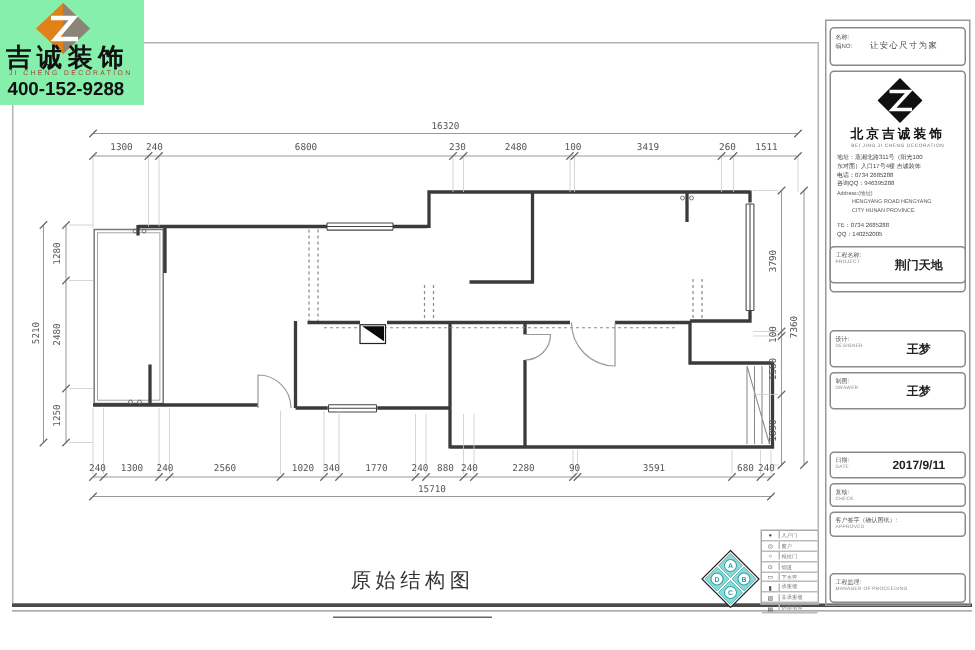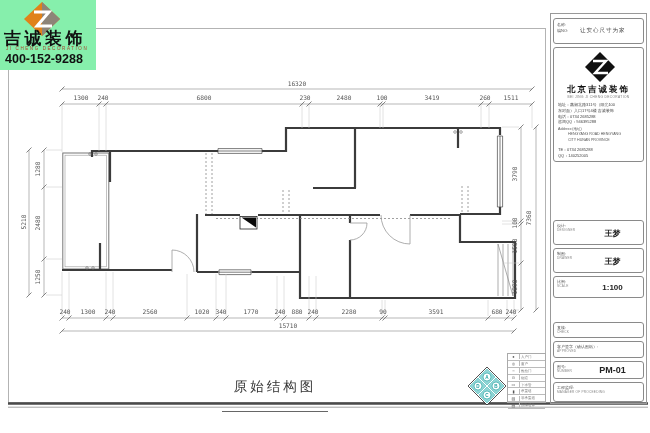--- a/index.html
+++ b/index.html
@@ -233,21 +233,21 @@
   <div class="abs tb-outer"></div>
 
   <div class="tb-box" style="top:18px;height:26px">
     <div class="nm-lab">
       <span>名称:</span><br>
       <span>编NO:</span>
     </div>
     <div class="nm-val">让安心尺寸为家</div>
   </div>
 
-  <div class="tb-box" style="top:47px;height:115px">
+  <div class="tb-box" style="top:47px;height:148px">
     <svg class="abs" style="left:31px;top:4px" width="30" height="30" viewBox="0 0 30 30">
       <polygon points="15,0 30,15 15,30 0,15" fill="#111"></polygon>
       <path d="M8,9 L21,9 L10,21 L23,21" fill="none" stroke="#fff" stroke-width="2.4"></path>
     </svg>
     <div class="tb-co-cn">北京吉诚装饰</div>
     <div class="tb-co-en">BEI JING JI CHENG DECORATION</div>
     <div class="tb-addr">
       <div>地址：蒸湘北路311号（阳光100</div>
       <div>东对面）入口17号4楼 吉诚装饰</div>
       <div>电话：0734 2685288</div>
@@ -257,42 +257,42 @@
       <div>Address:(地址)</div>
       <div class="ind">HENGYANG ROAD HENGYANG</div>
       <div class="ind">CITY HUNAN PROVINCE</div>
     </div>
     <div class="tb-telqq">
       <div>TE：0734 2685288</div>
       <div>QQ：140252005</div>
     </div>
   </div>
 
+  <div class="tb-box" style="top:164px;height:25px">
+    <div class="tb-lab"><span>工程名称:</span><span class="en">PROJECT</span></div>
+    <div class="tb-val">荆门天地</div>
+  </div>
   <div class="tb-box" style="top:220px;height:25px">
     <div class="tb-lab"><span>设计:</span><span class="en">DESIGNER</span></div>
     <div class="tb-val">王梦</div>
   </div>
   <div class="tb-box" style="top:248px;height:25px">
     <div class="tb-lab"><span>制图:</span><span class="en">DRAWER</span></div>
     <div class="tb-val">王梦</div>
   </div>
-  <div class="tb-box" style="top:276px;height:22px">
-    <div class="tb-lab"><span>比例:</span><span class="en">SCALE</span></div>
-    <div class="tb-val">1:100</div>
+  <div class="tb-box" style="top:301px;height:18px">
+    <div class="tb-lab"><span>日期:</span><span class="en">DATE</span></div>
+    <div class="tb-val">2017/9/11</div>
   </div>
   <div class="tb-box" style="top:322px;height:16px">
     <div class="tb-lab"><span>复核:</span><span class="en">CHECK</span></div>
     <div class="tb-val"></div>
   </div>
   <div class="tb-box" style="top:341px;height:17px">
     <div class="tb-lab"><span>客户签字（确认图纸）:</span><span class="en">APPROVED</span></div>
     <div class="tb-val"></div>
   </div>
-  <div class="tb-box" style="top:361px;height:18px">
-    <div class="tb-lab"><span>图号:</span><span class="en">NUMBER</span></div>
-    <div class="tb-val" style="font-size:9px">PM-01</div>
-  </div>
   <div class="tb-box" style="top:382px;height:20px">
     <div class="tb-lab"><span>工程监理:</span><span class="en">MANAGER OF PROCEEDING</span></div>
     <div class="tb-val"></div>
   </div>
 
 </div>
 
 </body></html>

